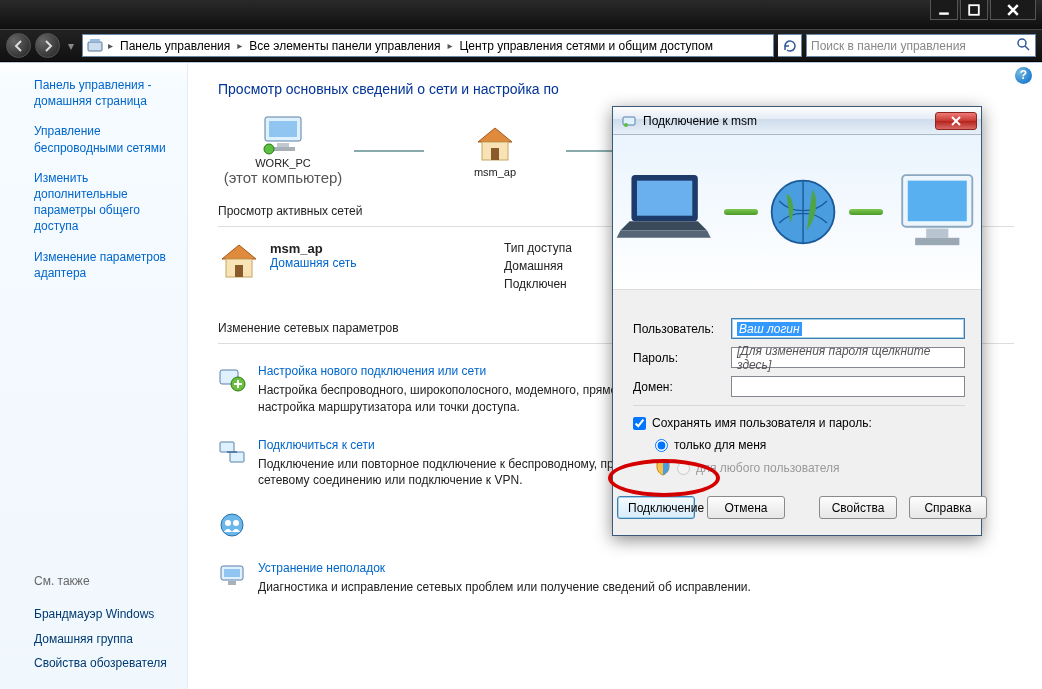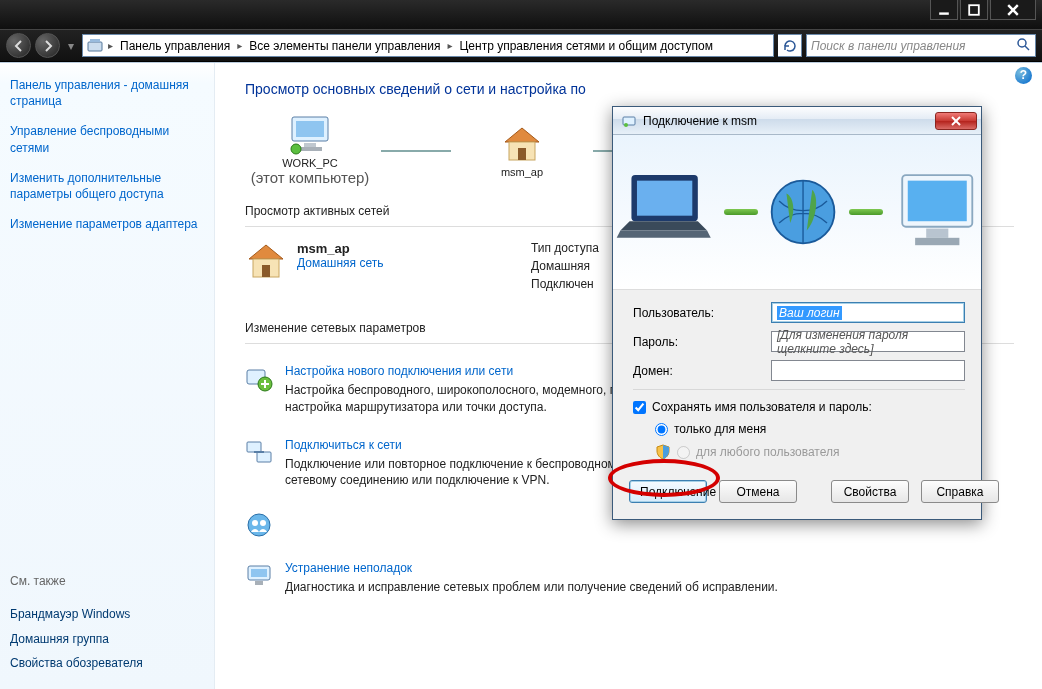--- a/index.html
+++ b/index.html
@@ -14,29 +14,29 @@
 
   
   .nav-bar { position:absolute; top:29px; left:0; right:0; height:33px; background: linear-gradient(#222,#111); display:flex; align-items:center; padding:0 6px; gap:4px; border-top:1px solid #444; border-bottom:1px solid #000;}
   .nav-back,.nav-fwd { width:25px; height:25px; border-radius:50%; background: radial-gradient(circle at 30% 30%, #666,#222); border:1px solid #555; display:flex; align-items:center; justify-content:center; color:#ccc; }
   .nav-dd { width:14px; height:22px; display:flex; align-items:center; justify-content:center; color:#888;}
   .breadcrumb { flex:1; height:23px; background:#fff; border:1px solid #6b8aab; display:flex; align-items:center; padding:0 4px; gap:2px; font-size:12px; color:#000;}
   .bc-icon { width:16px; height:16px; display:inline-flex; align-items:center; justify-content:center;}
   .bc-sep { color:#555; font-size:10px; padding:0 3px; }
   .bc-part { padding: 0 2px; }
   .refresh-btn { width:24px; height:23px; background:#fff; border:1px solid #6b8aab; border-left:none; display:flex; align-items:center; justify-content:center; color:#2b5797;}
-  .search-box { width:230px; height:23px; background:#fff; border:1px solid #6b8aab; display:flex; align-items:center; padding:0 4px; color:#888; font-style:italic; position:relative;}
+  .search-box { width:230px; height:23px; background:#fff; border:1px solid #6b8aab; display:flex; align-items:center; padding:0 4px; color:#888; position:relative;}
   .search-box .mag { position:absolute; right:4px; color:#2b5797; font-style:normal;}
 
   
   .explorer-body { position:absolute; top:62px; left:0; right:0; bottom:0; background:#fff; display:flex; border-top:1px solid #bcd; }
   .help-icon { position:absolute; top:4px; right:10px; width:17px; height:17px; border-radius:50%; background: radial-gradient(circle at 30% 30%,#7bd,#0066cc); color:#fff; text-align:center; font-size:12px; line-height:17px; font-weight:bold;}
 
   
-  .sidebar { width:215px; background: linear-gradient(to bottom, #fff 0, #f5fbff 20px, #f0f7fd 100%); border-right:1px solid #e4ecf3; padding:14px 10px 10px 10px; display:flex; flex-direction:column; gap:14px;}
+  .sidebar { width:188px; background: linear-gradient(to bottom, #fff 0, #f5fbff 20px, #f0f7fd 100%); border-right:1px solid #e4ecf3; padding:14px 10px 10px 34px; display:flex; flex-direction:column; gap:14px;}
   .sidebar a { display:block; line-height:1.35; }
   .sidebar .spacer { flex:1; }
   .see-also { color:#666; font-size:12px; margin-bottom:4px;}
   .see-links a { color:#003a71; margin-bottom:8px;}
 
   
   .content { flex:1; padding:18px 28px 10px 30px; position:relative; color:#222;}
   h1.page-title { color:#003399; font-weight:normal; font-size:14px; margin-bottom:18px;}
   .net-map { display:flex; align-items:center; gap:6px; margin-bottom:4px;}
   .node { text-align:center; width:130px; font-size:11px;}
@@ -61,35 +61,35 @@
 
   
   .dialog { position:absolute; top:106px; left:612px; width:370px; background:#f0f0f0; border:1px solid #3b5a7a; box-shadow: 0 4px 16px rgba(0,0,0,.45);}
   .dlg-title { height:28px; background:linear-gradient(#fdfdfe,#e4ecf5 45%,#cedceb 46%,#e7f0f8); display:flex; align-items:center; padding:0 4px 0 8px; font-size:12px; border-bottom:1px solid #a8b8c8;}
   .dlg-title .t-icon { width:16px; height:16px; margin-right:6px; display:inline-flex;}
   .dlg-title .t-text { flex:1; color:#000;}
   .dlg-close { width:42px; height:18px; background:linear-gradient(#f07a77,#c83a34 48%,#b5241e 52%,#d96a65); border:1px solid #8a2520; border-radius:3px; color:#fff; display:flex; align-items:center; justify-content:center; font-weight:bold;}
   .dlg-img { height:155px; background:linear-gradient(#eaf4fd,#fff); display:flex; align-items:center; justify-content:center; gap:10px; border-bottom:1px solid #ddd;}
   .dlg-img .green-line { flex:0 0 34px; height:6px; background:linear-gradient(#7ec850,#4a9a2a); border-radius:3px;}
 
-  .dlg-form { padding:12px 16px 6px 20px; }
+  .dlg-form { padding:28px 16px 6px 20px; }
   .frow { display:flex; align-items:center; margin-bottom:8px; gap:8px;}
   .frow label { width:90px; color:#000;}
-  .frow .field { flex:1; height:21px; border:1px solid #828790; background:#fff; padding:0 5px; font-size:12px; display:flex; align-items:center;margin-left:40px;}
+  .frow .field { flex:1; height:21px; border:1px solid #828790; background:#fff; padding:0 5px; font-size:12px; display:flex; align-items:center;}
   .user-val { background:#3399ff; color:#fff; padding:0 2px; font-style:italic;}
   .pw-placeholder { color:#555; font-style:italic; }
 
   .dlg-sep { border:none; border-top:1px solid #d8d8d8; margin:6px 0 10px 0;}
   .chk-line, .radio-line { display:flex; align-items:center; gap:6px; margin-bottom:8px; font-size:12px;}
   .radio-group { padding-left:22px;}
   .radio-line input[type=radio]{ margin:0;}
   .shield { width:16px; height:16px; display:inline-flex; align-items:center; justify-content:center;}
   .disabled-text { color:#9a9a9a; }
 
-  .dlg-buttons { display:flex; gap:12px; padding:6px 16px 16px 16px; justify-content:flex-start;}
+  .dlg-buttons { display:flex; gap:12px; padding:6px 16px 16px 4px; justify-content:flex-start;}
   .wbtn { min-width:78px; height:23px; background:linear-gradient(#fdfdfd,#e6e6e6); border:1px solid #8a8a8a; border-radius:3px; font-size:12px; padding:0 10px; cursor:pointer;}
   .wbtn.default { border:1px solid #3c7fb1; box-shadow: inset 0 0 0 1px #a6d0e7; background:linear-gradient(#f6fbff,#d7ecfb);}
   .dlg-buttons .gap { flex:0 0 10px;}
 
   
   .red-ellipse { position:absolute; border:4px solid #d40000; border-radius:50%; pointer-events:none;}
 
   
   .svg16{width:16px;height:16px;}
 </style>

